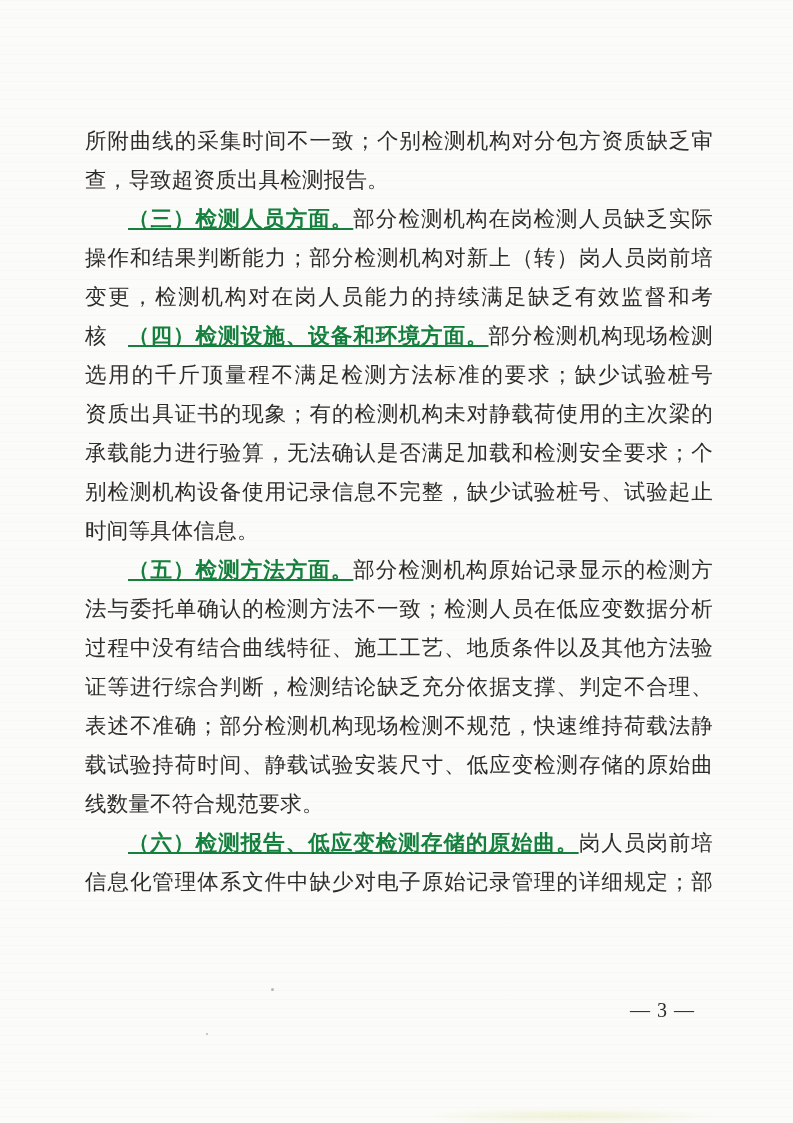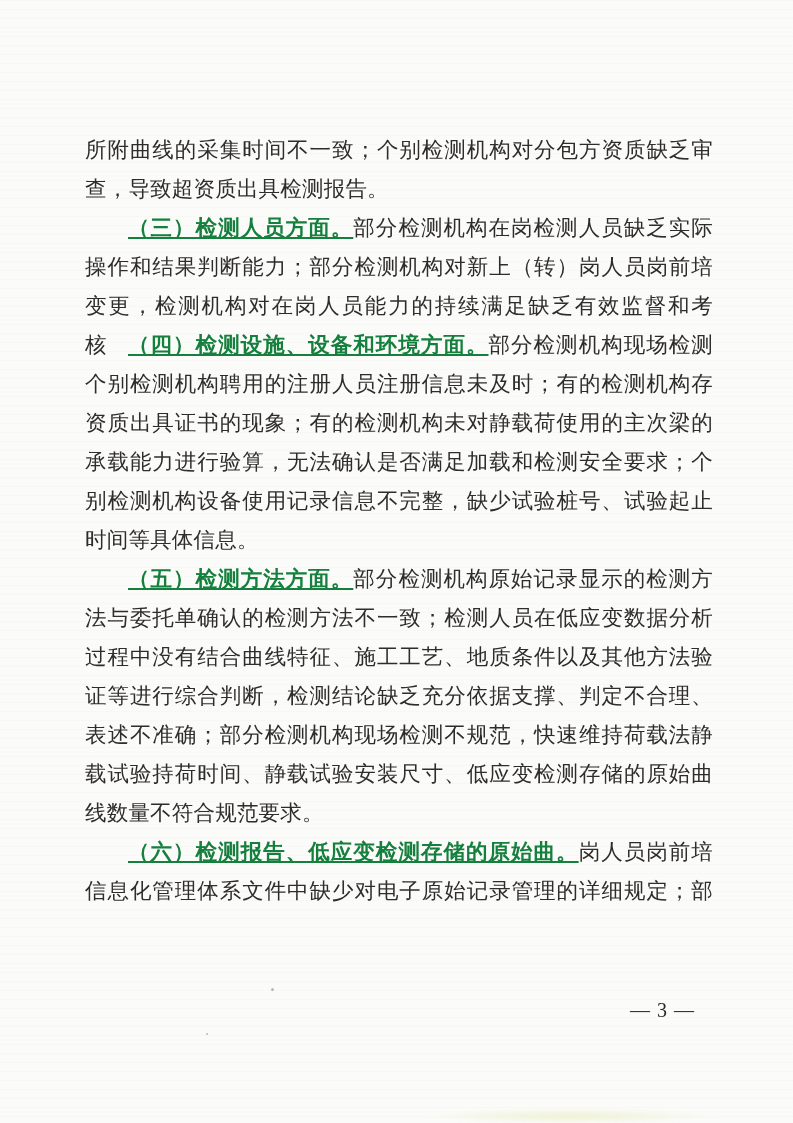--- a/index.html
+++ b/index.html
@@ -28,21 +28,20 @@
       rgba(0,0,0,0) 1px,
       rgba(0,0,0,0) 9px
     );
     pointer-events: none;
   }
   .textblock {
     position: absolute;
     left: 85px;
     top: 122px;
     width: 628px;
-    margin-top: 9px;
   }
   .line {
     height: 39px;
     line-height: 39px;
     font-size: 21.5px;
     text-align: justify;
     text-align-last: justify;
     text-justify: inter-character;
     white-space: normal;
     letter-spacing: 0.2px;
@@ -93,21 +92,21 @@
 
 <div class="page">
   <div class="scan-texture"></div>
   <div class="textblock" id="textblock">
       <div class="line"><span>所附曲线的采集时间不一致；个别检测机构对分包方资质缺乏审</span></div>
       <div class="line end"><span>查，导致超资质出具检测报告。</span></div>
       <div class="line indent"><span class="head">（三）检测人员方面。</span><span>部分检测机构在岗检测人员缺乏实际</span></div>
       <div class="line"><span>操作和结果判断能力；部分检测机构对新上（转）岗人员岗前培</span></div>
       <div class="line"><span>变更，检测机构对在岗人员能力的持续满足缺乏有效监督和考核。</span></div>
       <div class="line indent"><span class="head">（四）检测设施、设备和环境方面。</span><span>部分检测机构现场检测</span></div>
-      <div class="line"><span>个别检测机构聘用的注册人员注册信息未及时；有的检测机构存</span></div>
+      <div class="line"><span>选用的千斤顶量程不满足检测方法标准的要求；缺少试验桩号</span></div>
       <div class="line"><span>资质出具证书的现象；有的检测机构未对静载荷使用的主次梁的</span></div>
       <div class="line"><span>承载能力进行验算，无法确认是否满足加载和检测安全要求；个</span></div>
       <div class="line"><span>别检测机构设备使用记录信息不完整，缺少试验桩号、试验起止</span></div>
       <div class="line end"><span>时间等具体信息。</span></div>
       <div class="line indent"><span class="head">（五）检测方法方面。</span><span>部分检测机构原始记录显示的检测方</span></div>
       <div class="line"><span>法与委托单确认的检测方法不一致；检测人员在低应变数据分析</span></div>
       <div class="line"><span>过程中没有结合曲线特征、施工工艺、地质条件以及其他方法验</span></div>
       <div class="line"><span>证等进行综合判断，检测结论缺乏充分依据支撑、判定不合理、</span></div>
       <div class="line"><span>表述不准确；部分检测机构现场检测不规范，快速维持荷载法静</span></div>
       <div class="line"><span>载试验持荷时间、静载试验安装尺寸、低应变检测存储的原始曲</span></div>

